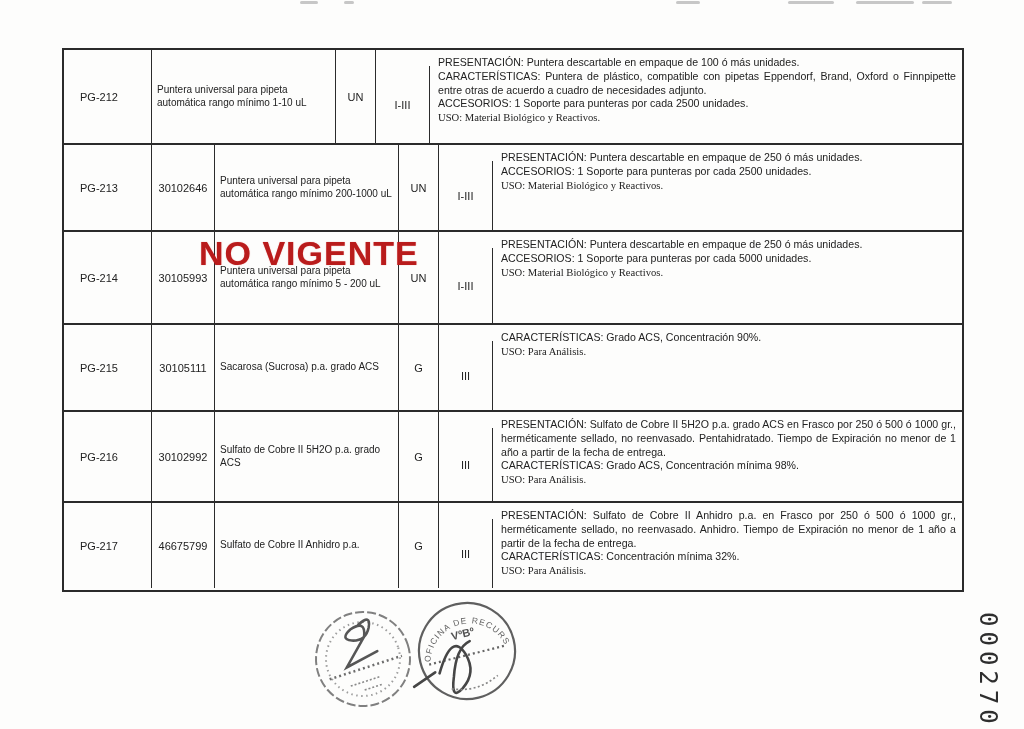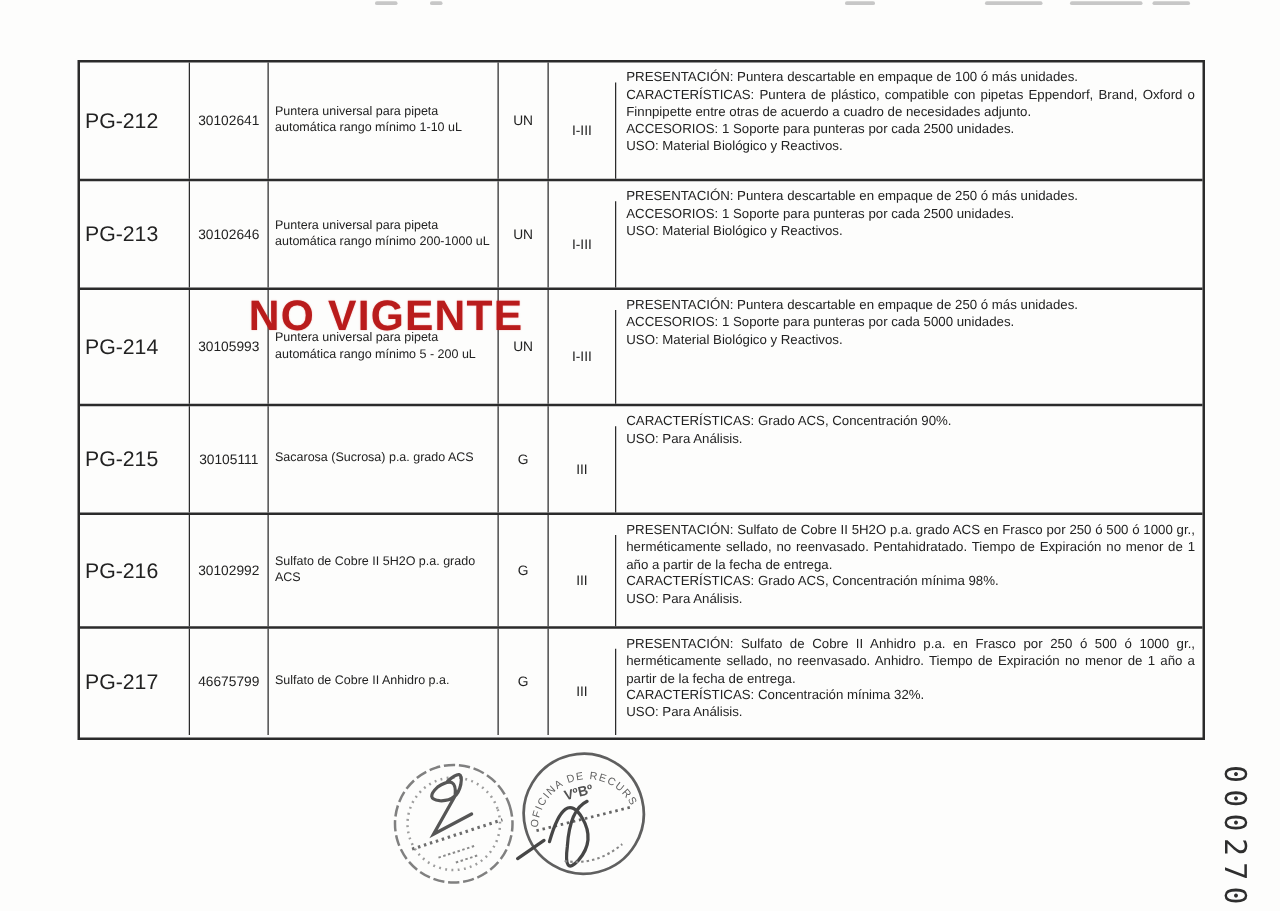--- a/index.html
+++ b/index.html
@@ -32,28 +32,28 @@
   .trow{display:flex;border-bottom:2px solid #2b2b2b;box-sizing:border-box;}
   .trow:last-child{border-bottom:none;}
   .trow:nth-of-type(1){height:95px;}
   .trow:nth-of-type(2){height:87px;}
   .trow:nth-of-type(3){height:93px;}
   .trow:nth-of-type(4){height:87px;}
   .trow:nth-of-type(5){height:91px;}
   .trow:nth-of-type(6){height:85px;}
   .cell{border-right:1.5px solid #2b2b2b;box-sizing:border-box;overflow:hidden;}
   .cell:last-child{border-right:none;}
-  .c-code {width:88px; display:flex;align-items:center;padding-left:4px;font-size:17px;}
+  .c-code {width:88px; display:flex;align-items:center;padding-left:16px;font-size:11px;}
   .c-num  {width:63px; display:flex;align-items:center;justify-content:center;font-size:11px;}
   .c-name {width:184px;display:flex;align-items:center;padding:0 3px 0 5px;font-size:10px;line-height:1.25;}
   .c-unit {width:40px; display:flex;align-items:center;justify-content:center;font-size:11px;}
   .c-group{width:54px; display:flex;align-items:center;justify-content:center;font-size:11px;margin-top:16px;}
   .c-desc {flex:1;padding:6px 6px 5px 8px;font-size:10.6px;line-height:1.3;}
   .desc-line{text-align:justify;}
-  .desc-line:last-child{text-align:left;}
+  .desc-line:last-child{text-align:left;font-family:Liberation Serif, serif;}
 
   
   .no-vigente{
     position:absolute;left:163px;top:234px;
     font-size:34px;font-weight:800;letter-spacing:1px;
     font-family:"Liberation Sans", sans-serif;
     white-space:nowrap;
     text-shadow:0 0 1px rgba(224,24,24,.5);
   }
 
@@ -76,21 +76,20 @@
   <div class="frag f1"></div>
   <div class="frag f2"></div>
   <div class="frag f3"></div>
   <div class="frag f4"></div>
   <div class="frag f5"></div>
   <div class="frag f6"></div>
 
   <div class="catalog-table" id="catalog-table">
     <div class="trow">
       <div class="cell c-code">PG-212</div>
-      <div class="cell c-num">30102641</div>
       <div class="cell c-name">Puntera universal para pipeta automática rango mínimo 1-10 uL</div>
       <div class="cell c-unit">UN</div>
       <div class="cell c-group">I-III</div>
       <div class="cell c-desc">
           <div class="desc-line">PRESENTACIÓN: Puntera descartable en empaque de 100 ó más unidades.</div>
           <div class="desc-line">CARACTERÍSTICAS: Puntera de plástico, compatible con pipetas Eppendorf, Brand, Oxford o Finnpipette entre otras de acuerdo a cuadro de necesidades adjunto.</div>
           <div class="desc-line">ACCESORIOS: 1 Soporte para punteras por cada 2500 unidades.</div>
           <div class="desc-line">USO: Material Biológico y Reactivos.</div>
         </div>
     </div>

